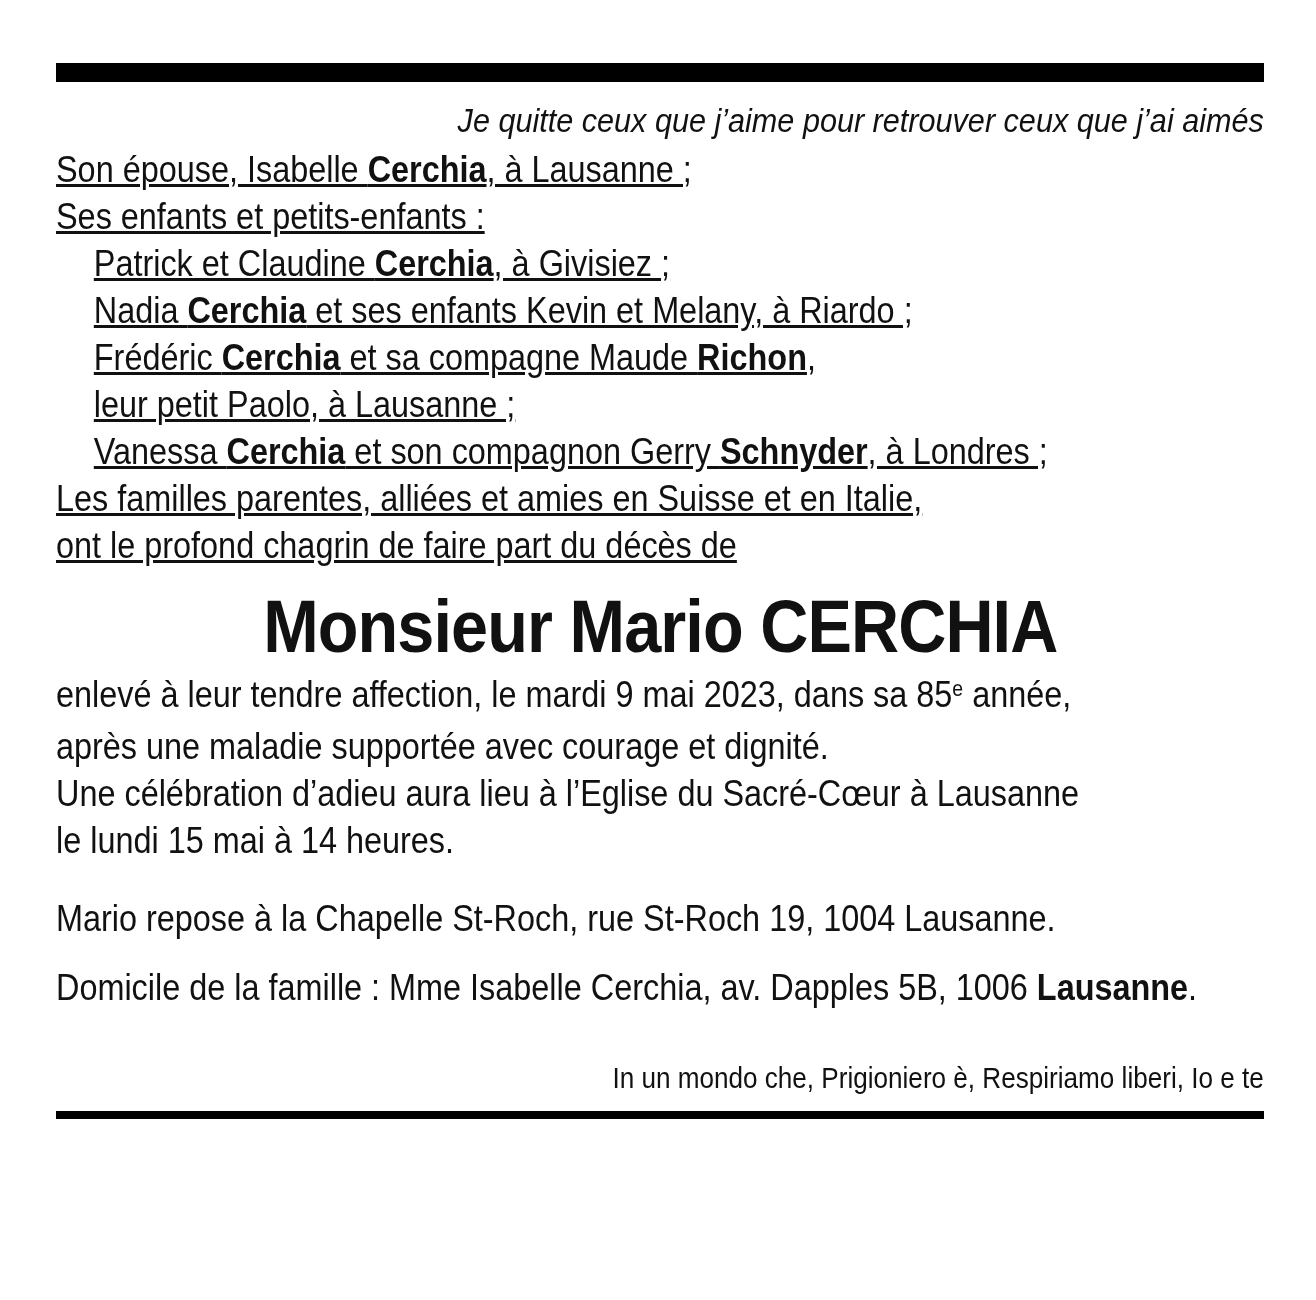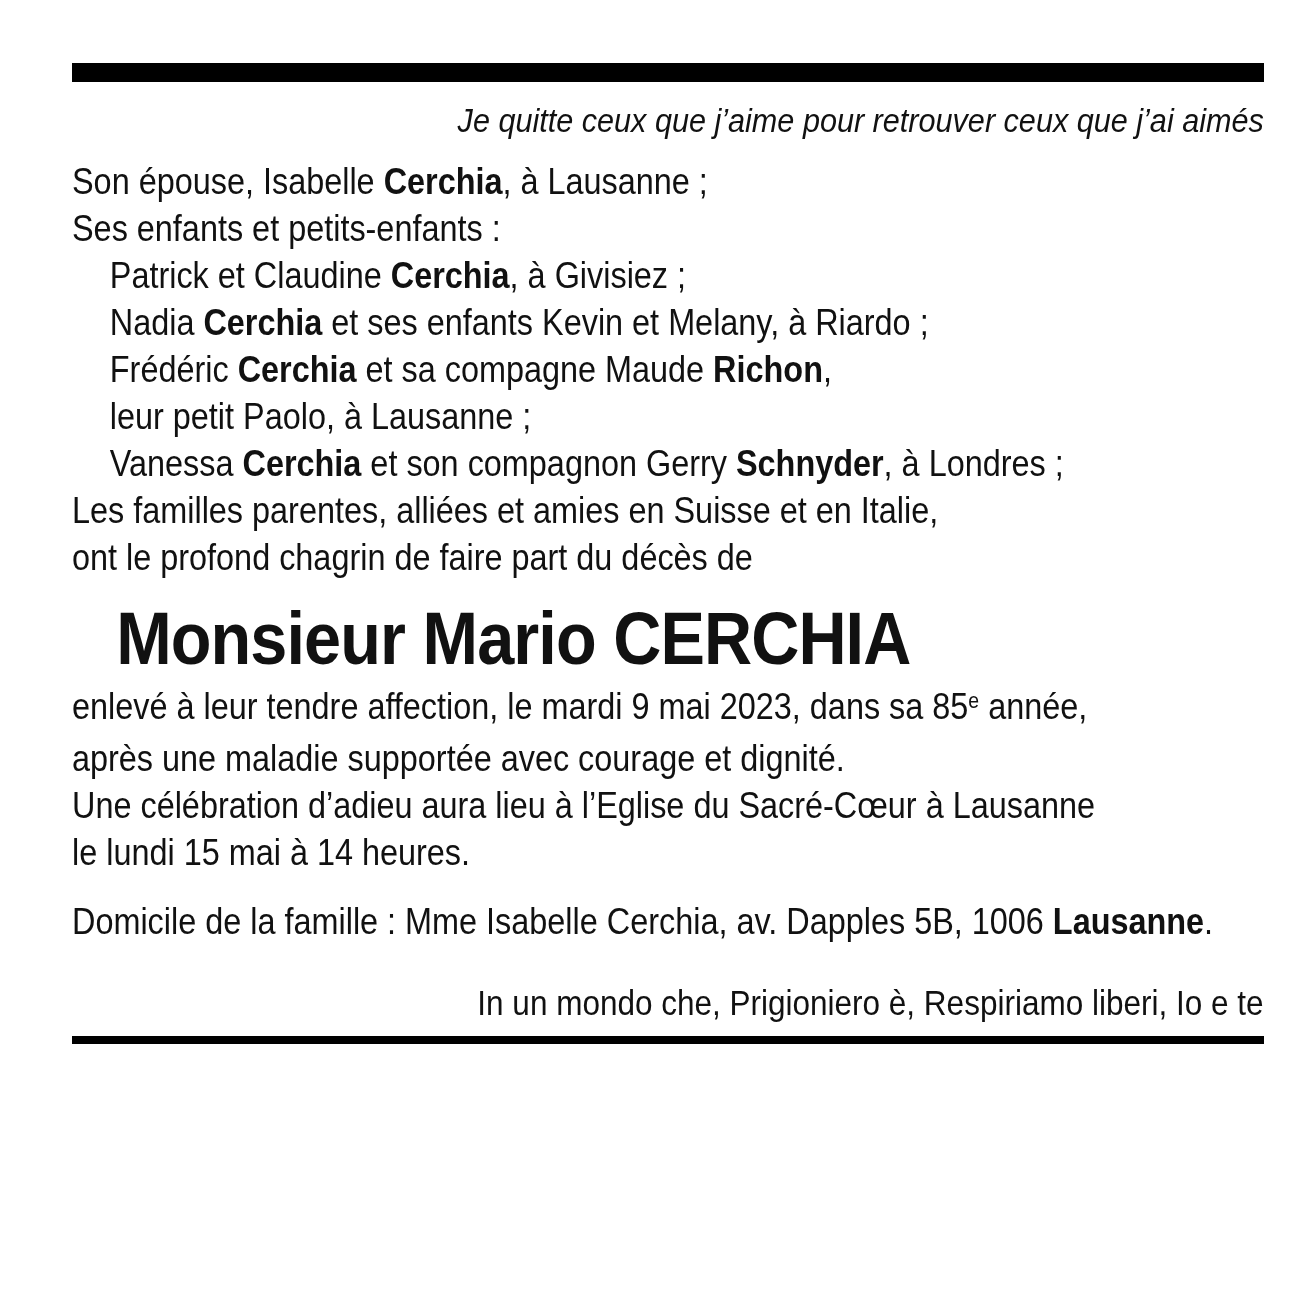--- a/index.html
+++ b/index.html
@@ -9,43 +9,44 @@
   }
   .page {
     position: relative;
     width: 1316px;
     height: 1300px;
     background: var(--bg, #ffffff);
     color: var(--text, #111111);
     font-family: "Liberation Sans", "DejaVu Sans", sans-serif;
     overflow: hidden;
     box-sizing: border-box;
-    padding: 0 52px 0 72px;
+    padding: 0 52px 0 56px;
   }
   .rule-top {
     margin-top: 63px;
     height: 19px;
     background: var(--rule, #000000);
   }
   .rule-bottom {
     margin-top: 10px;
     height: 8px;
     background: var(--rule, #000000);
   }
   .epigraph-row {
     margin-top: 17px;
     text-align: right;
     font-size: 34px;
     line-height: 42px;
   }
   .italic { font-style: italic; }
   .family {
-    margin-top: 17px;
+    margin-top: 5px;
     font-size: 36px;
     line-height: 47px;
+    text-decoration: underline;
   }
   .line {
     transform: scaleX(0.9);
     transform-origin: 0 50%;
     white-space: nowrap;
   }
   .line-r {
     display: inline-block;
     transform: scaleX(0.9);
     transform-origin: 100% 50%;
@@ -59,37 +60,37 @@
   }
   .indent { padding-left: 42px; }
   .b { font-weight: 700; }
   .sup {
     font-size: 0.6em;
     position: relative;
     top: -0.5em;
   }
   .title-row {
     margin-top: 14px;
-    text-align: left;
+    text-align: center;
     font-size: 74px;
     line-height: 88px;
     font-weight: 700;
     letter-spacing: -1px;
   }
   .para {
     font-size: 36px;
     line-height: 47px;
   }
   .p-death-notice { margin-top: 0; }
   .p-ceremony     { }
   .p-repose       { margin-top: 31px; }
   .p-domicile     { margin-top: 22px; }
   .quote {
-    margin-top: 35px;
-    font-size: 35px;
+    margin-top: 44px;
+    font-size: 29px;
     line-height: 46px;
   }
   .quote-row { text-align: right; }
 </style>
 </head>
 <body>
 
 <div class="page" style="--text: #111111; --rule: #000000; --bg: #ffffff;">
 
   <div class="rule-top"></div>
@@ -116,20 +117,23 @@
 
   <div id="paragraphs">
       <div class="para p-death-notice">
         <div class="line"><span>enlevé à leur tendre affection, le mardi 9 mai 2023, dans sa 85</span><span class="sup">e</span><span> année,</span></div>
         <div class="line"><span>après une maladie supportée avec courage et dignité.</span></div>
       </div>
       <div class="para p-ceremony">
         <div class="line"><span>Une célébration d’adieu aura lieu à l’Eglise du Sacré-Cœur à Lausanne</span></div>
         <div class="line"><span>le lundi 15 mai à 14 heures.</span></div>
       </div>
+      <div class="para p-repose">
+        <div class="line"><span>Mario repose à la Chapelle St-Roch, rue St-Roch 19, 1004 Lausanne.</span></div>
+      </div>
       <div class="para p-domicile">
         <div class="line"><span>Domicile de la famille : Mme Isabelle Cerchia, av. Dapples 5B, 1006 </span><span class="b">Lausanne</span><span>.</span></div>
       </div>
     </div>
 
   <div class="quote" id="quote">
       <div class="quote-row"><span class="line-r">In un mondo che, Prigioniero è, Respiriamo liberi, Io e te</span></div>
     </div>
 
   <div class="rule-bottom"></div>

